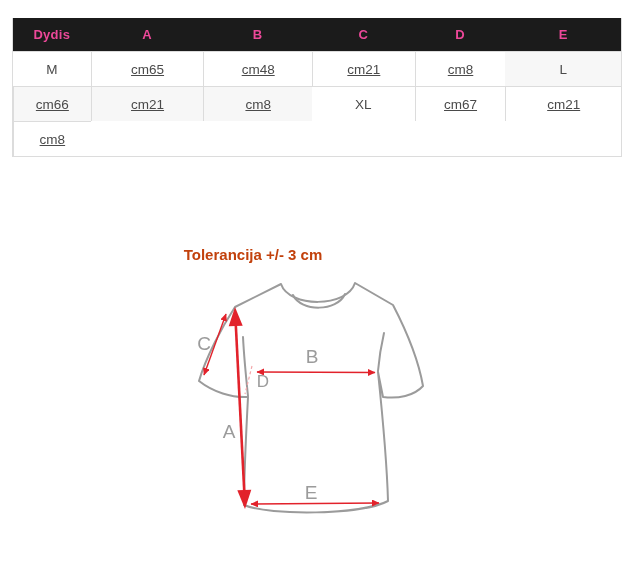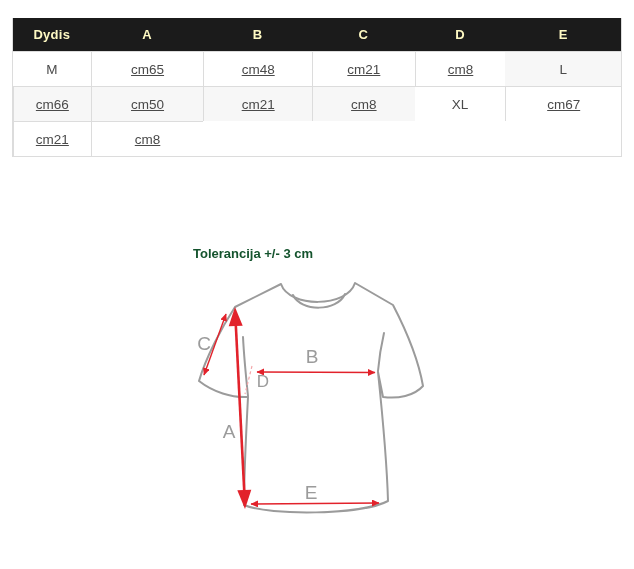--- a/index.html
+++ b/index.html
@@ -13,36 +13,36 @@
   .size-table {
     position:absolute; left:12px; top:18px; width:610px;
     display:grid;
     grid-template-columns:78fr 113fr 109fr 103fr 91fr 116fr;
     border-left:1px solid #dcdcdc;
     border-right:1px solid #dcdcdc;
     border-bottom:1px solid #dcdcdc;
     box-sizing:border-box;
   }
   .th {
-    background:#1b1b1b; color:#fef9c3;
+    background:#1b1b1b; color:#ec4899;
     height:33px; display:flex; align-items:center; justify-content:center;
     font-size:13px; font-weight:600; letter-spacing:.3px;
   }
   .td {
     height:34px; display:flex; align-items:center; justify-content:center;
     font-size:13.5px; color:#4a4a4a;
     border-top:1px solid #dcdcdc;
     background:#ffffff;
   }
   .td.cl { border-left:1px solid #dcdcdc;text-decoration:underline; }
   .td.alt { background:#f7f7f7; }
   .tolerance {
     position:absolute; top:246px; left:0; width:506px;
     text-align:center;
-    font-size:13px; font-weight:700; color:#14532d;
+    font-size:15px; font-weight:700; color:#c2410c;
   }
   .diagram { position:absolute; left:170px; top:265px; width:300px; height:290px; }
   .shirt-line { fill:none; stroke:#9b9b9b; stroke-width:2; stroke-linecap:round; stroke-linejoin:round; }
   .shirt-fill { fill:#ffffff; }
   .m-line { stroke:#e2222b; stroke-width:1.4; fill:none; }
   .m-line-big { stroke:#e2222b; stroke-width:2.6; fill:none; }
   .m-head { fill:#e2222b; }
   .m-dash { stroke:#f2a6a9; stroke-width:1.2; fill:none; stroke-dasharray:3 2.5; }
   .m-label { fill:#9b9b9b; font-family:"Liberation Sans", sans-serif; font-size:19px; }
   .m-label.small { font-size:17px; }
@@ -59,21 +59,20 @@
   <div class="th">E</div>
 
   <div class="td">M</div>
   <div class="td cl">cm65</div>
   <div class="td cl">cm48</div>
   <div class="td cl">cm21</div>
   <div class="td cl">cm8</div>
 
   <div class="td alt">L</div>
   <div class="td cl alt">cm66</div>
-  <div class="td cl alt">cm50</div>
   <div class="td cl alt">cm21</div>
   <div class="td cl alt">cm8</div>
 
   <div class="td">XL</div>
   <div class="td cl">cm67</div>
   <div class="td cl">cm21</div>
   <div class="td cl">cm8</div>
 </div>
 
 <div class="tolerance">Tolerancija +/- 3 cm</div>

